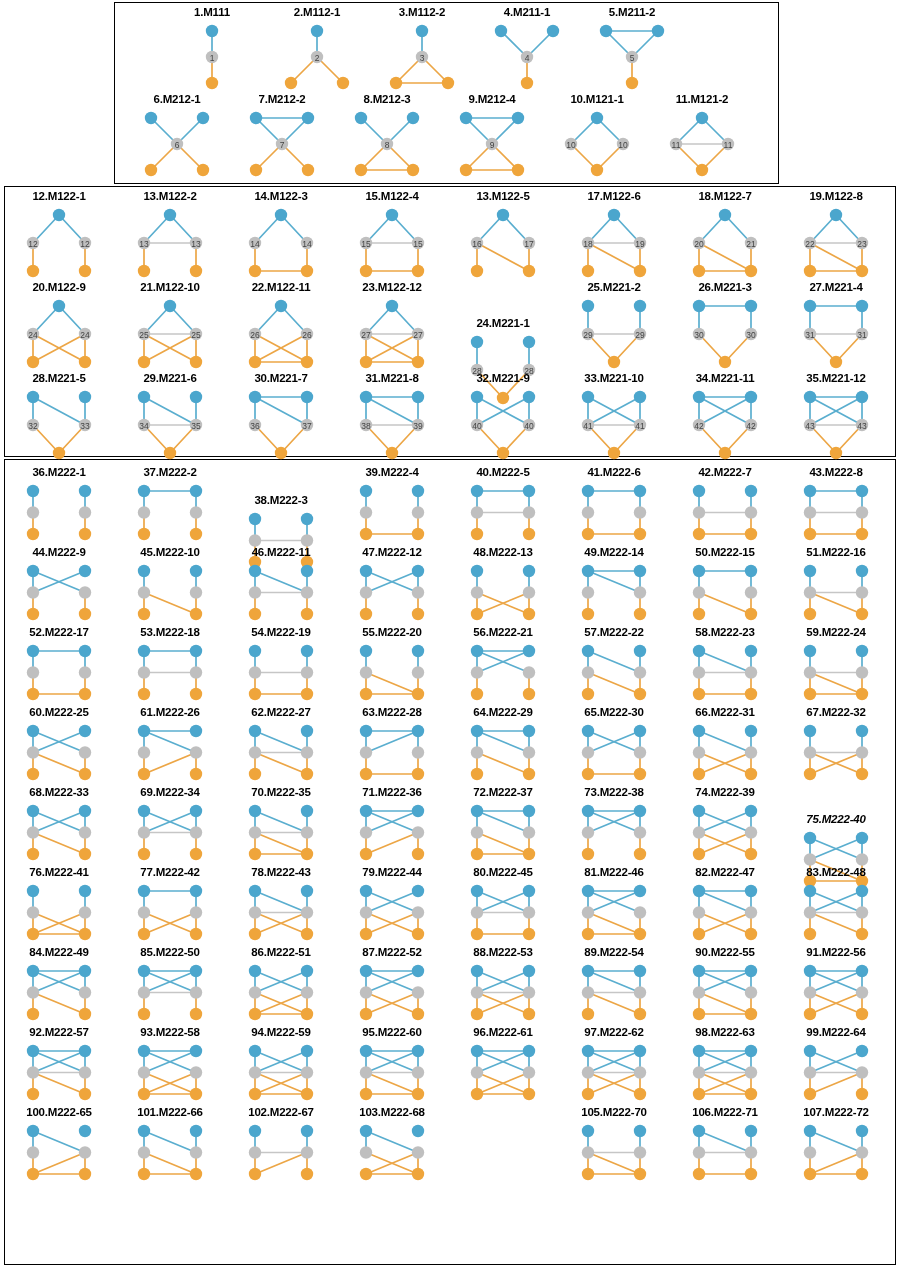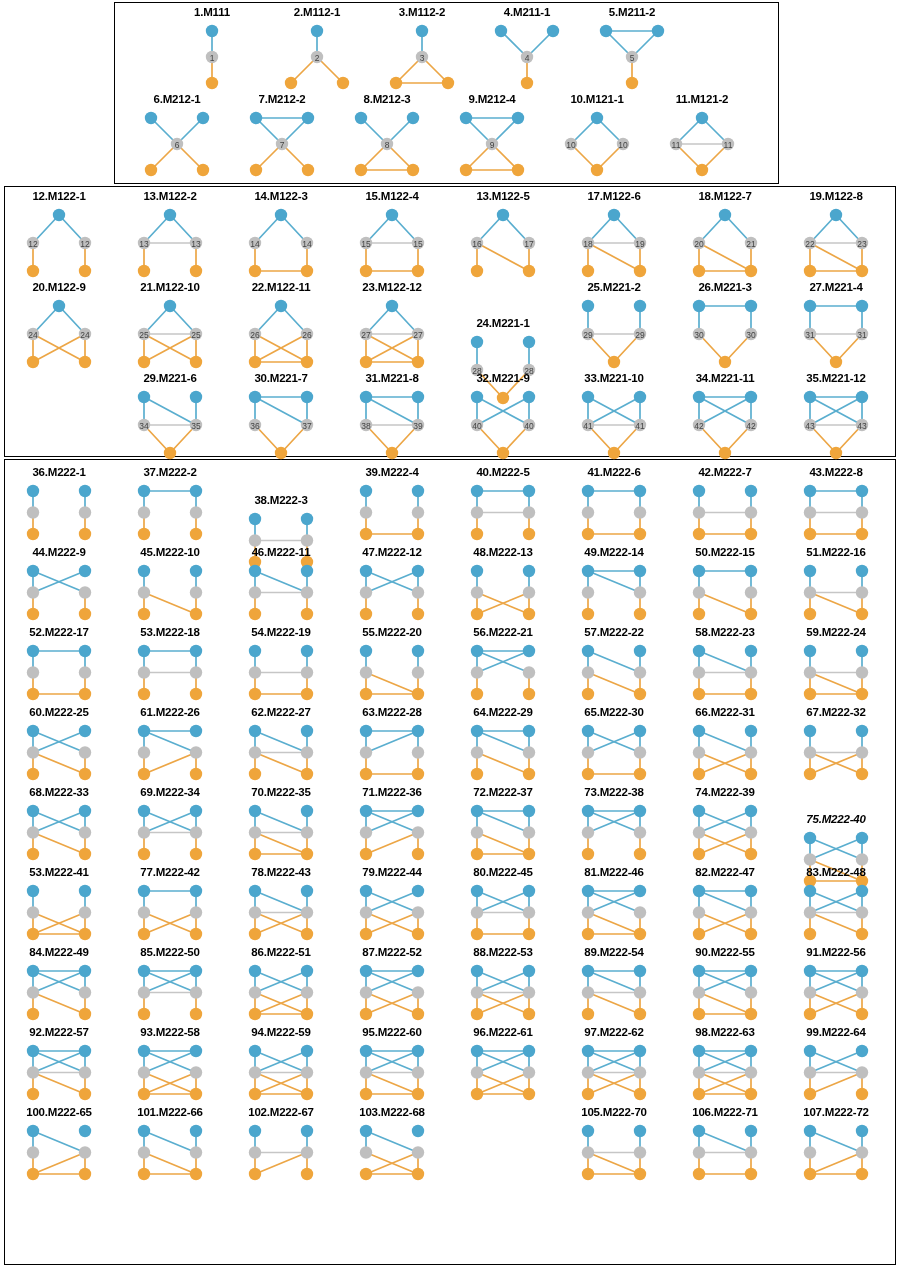--- a/index.html
+++ b/index.html
@@ -503,20 +503,37 @@
         <line x1="76" y1="38" x2="50" y2="66" class="edge edge-orange"></line>
         <circle cx="24" cy="10" r="6.2" class="node-blue"></circle>
         <circle cx="76" cy="10" r="6.2" class="node-blue"></circle>
         <circle cx="24" cy="38" r="6.2" class="node-grey"></circle>
         <circle cx="76" cy="38" r="6.2" class="node-grey"></circle>
         <circle cx="50" cy="66" r="6.2" class="node-orange"></circle>
         <text x="24" y="38.5" class="idlabel">31</text>
         <text x="76" y="38.5" class="idlabel">31</text>
       </svg>
     </div>
+    <div class="motif" style="left: 9px; top: 372px; width: 100px; height: 92px;">
+      <div class="motif-label">28.M221-5</div>
+      <svg class="motif-svg" width="100" height="76" style="top: 15px;">
+        <line x1="24" y1="10" x2="24" y2="38" class="edge edge-blue"></line>
+        <line x1="24" y1="10" x2="76" y2="38" class="edge edge-blue"></line>
+        <line x1="76" y1="10" x2="76" y2="38" class="edge edge-blue"></line>
+        <line x1="24" y1="38" x2="50" y2="66" class="edge edge-orange"></line>
+        <line x1="76" y1="38" x2="50" y2="66" class="edge edge-orange"></line>
+        <circle cx="24" cy="10" r="6.2" class="node-blue"></circle>
+        <circle cx="76" cy="10" r="6.2" class="node-blue"></circle>
+        <circle cx="24" cy="38" r="6.2" class="node-grey"></circle>
+        <circle cx="76" cy="38" r="6.2" class="node-grey"></circle>
+        <circle cx="50" cy="66" r="6.2" class="node-orange"></circle>
+        <text x="24" y="38.5" class="idlabel">32</text>
+        <text x="76" y="38.5" class="idlabel">33</text>
+      </svg>
+    </div>
     <div class="motif" style="left: 120px; top: 372px; width: 100px; height: 92px;">
       <div class="motif-label">29.M221-6</div>
       <svg class="motif-svg" width="100" height="76" style="top: 15px;">
         <line x1="24" y1="10" x2="24" y2="38" class="edge edge-blue"></line>
         <line x1="24" y1="10" x2="76" y2="38" class="edge edge-blue"></line>
         <line x1="76" y1="10" x2="76" y2="38" class="edge edge-blue"></line>
         <line x1="24" y1="38" x2="76" y2="38" class="edge edge-grey"></line>
         <line x1="24" y1="38" x2="50" y2="66" class="edge edge-orange"></line>
         <line x1="76" y1="38" x2="50" y2="66" class="edge edge-orange"></line>
         <circle cx="24" cy="10" r="6.2" class="node-blue"></circle>
@@ -1329,21 +1346,21 @@
         <line x1="24" y1="53" x2="76" y2="53" class="edge edge-orange"></line>
         <circle cx="24" cy="10" r="6.2" class="node-blue"></circle>
         <circle cx="76" cy="10" r="6.2" class="node-blue"></circle>
         <circle cx="24" cy="31.5" r="6.2" class="node-grey"></circle>
         <circle cx="76" cy="31.5" r="6.2" class="node-grey"></circle>
         <circle cx="24" cy="53" r="6.2" class="node-orange"></circle>
         <circle cx="76" cy="53" r="6.2" class="node-orange"></circle>
       </svg>
     </div>
     <div class="motif" style="left: 9px; top: 866px; width: 100px; height: 79px;">
-      <div class="motif-label">53.M222-41</div>
+      <div class="motif-label">76.M222-41</div>
       <svg class="motif-svg" width="100" height="63" style="top: 15px;">
         <line x1="24" y1="10" x2="24" y2="31.5" class="edge edge-blue"></line>
         <line x1="76" y1="10" x2="76" y2="31.5" class="edge edge-blue"></line>
         <line x1="24" y1="31.5" x2="24" y2="53" class="edge edge-orange"></line>
         <line x1="24" y1="31.5" x2="76" y2="53" class="edge edge-orange"></line>
         <line x1="76" y1="31.5" x2="24" y2="53" class="edge edge-orange"></line>
         <line x1="76" y1="31.5" x2="76" y2="53" class="edge edge-orange"></line>
         <line x1="24" y1="53" x2="76" y2="53" class="edge edge-orange"></line>
         <circle cx="24" cy="10" r="6.2" class="node-blue"></circle>
         <circle cx="76" cy="10" r="6.2" class="node-blue"></circle>

